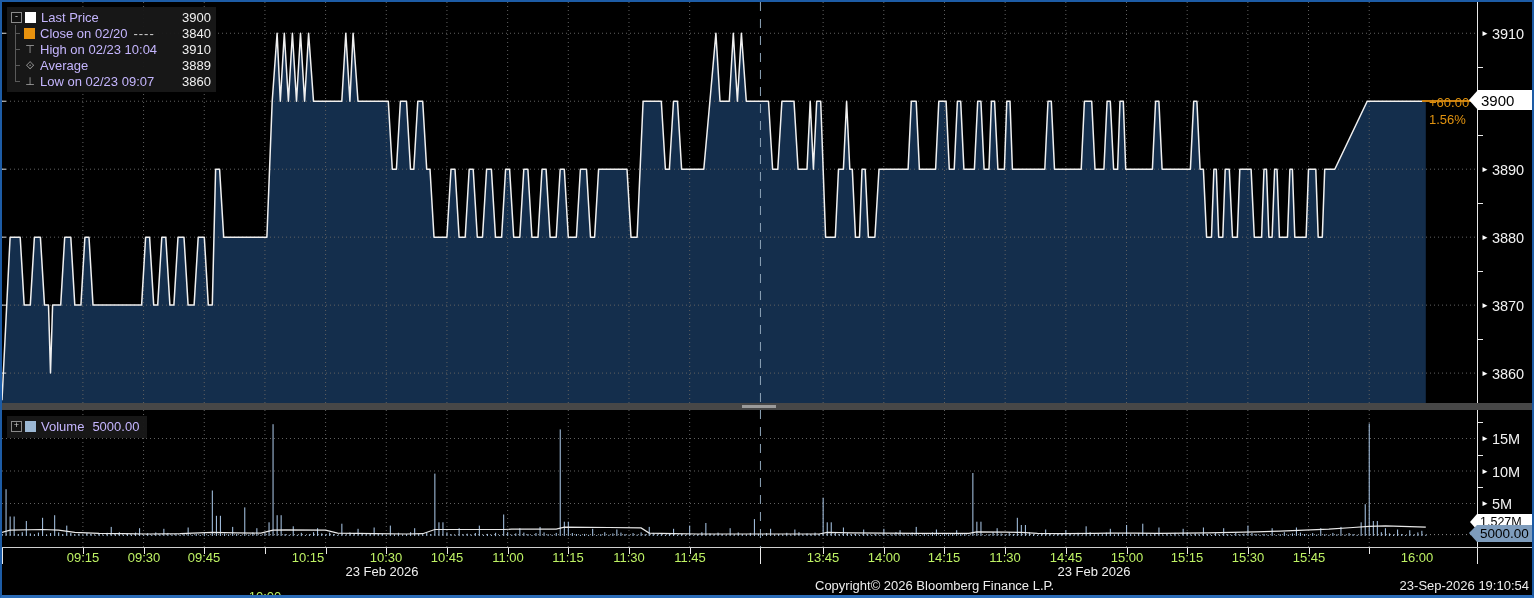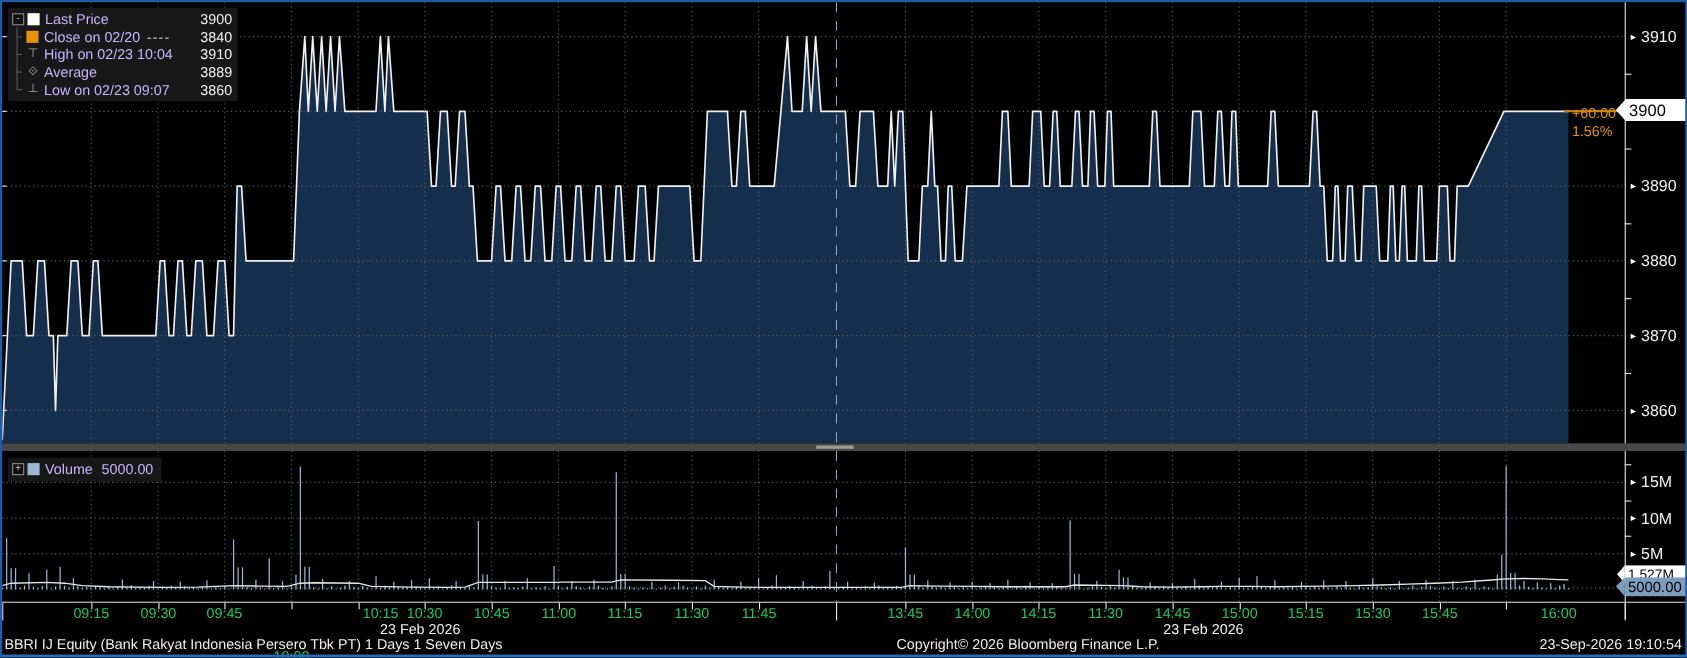--- a/index.html
+++ b/index.html
@@ -36,21 +36,21 @@
   
   .tag{position:absolute;z-index:30;display:flex;align-items:center;white-space:nowrap;}
   .tag .box{color:#000;padding:0 4px 0 3px;display:flex;align-items:center;}
   .arrow-l{width:0;height:0;border-style:solid;}
   .amber-note{position:absolute;left:1429px;top:94px;color:#e0920f;font-size:13px;line-height:17px;z-index:25;}
   .amber-line{position:absolute;left:1422px;top:100px;width:55px;height:2px;background:#c97f10;z-index:24;}
   
   .time-axis{position:absolute;left:0;top:547px;width:1534px;height:30px;border-top:1px solid #d0d0d0;z-index:12;}
   .ttick{position:absolute;top:0;width:1px;height:6px;background:#e8e8e8;}
   .ttick.tall{height:16px;}
-  .tlabel{position:absolute;top:2px;font-size:13px;color:#22c55e;transform:translateX(-50%);white-space:nowrap;}
+  .tlabel{position:absolute;top:2px;font-size:13px;color:#bef264;transform:translateX(-50%);white-space:nowrap;}
   .dlabel{position:absolute;top:16px;font-size:13px;color:#f0f0f0;transform:translateX(-50%);white-space:nowrap;}
   
   .status-bar{position:absolute;left:0;top:577px;width:1534px;height:18px;font-size:13px;color:#ededed;z-index:12;}
   .status-left{position:absolute;left:4px;top:1px;}
   .status-center{position:absolute;left:815px;top:1px;}
   .status-right{position:absolute;right:5px;top:1px;}
 </style>
 </head>
 <body>
 
@@ -565,21 +565,21 @@
   <div class="time-axis" id="time-axis">
       <div class="ttick" style="left:83px;"></div>
       <div class="tlabel" style="left:83px;">09:15</div>
       <div class="ttick" style="left:144px;"></div>
       <div class="tlabel" style="left:144px;">09:30</div>
       <div class="ttick" style="left:204px;"></div>
       <div class="tlabel" style="left:204px;">09:45</div>
       <div class="ttick" style="left:265px;"></div>
       <div class="tlabel" style="left:265px;margin-top:39px;">10:00</div>
       <div class="ttick" style="left:326px;"></div>
-      <div class="tlabel" style="left:346px;text-align:center;">10:15</div>
+      <div class="tlabel" style="left:308px;text-align:center;">10:15</div>
       <div class="ttick" style="left:386px;"></div>
       <div class="tlabel" style="left:386px;">10:30</div>
       <div class="ttick" style="left:447px;"></div>
       <div class="tlabel" style="left:447px;">10:45</div>
       <div class="ttick" style="left:508px;"></div>
       <div class="tlabel" style="left:508px;">11:00</div>
       <div class="ttick" style="left:568px;"></div>
       <div class="tlabel" style="left:568px;">11:15</div>
       <div class="ttick" style="left:629px;"></div>
       <div class="tlabel" style="left:629px;">11:30</div>
@@ -606,21 +606,20 @@
       <div class="ttick" style="left:1369px;"></div>
       <div class="tlabel" style="left:1369px;margin-left:48px;">16:00</div>
       <div class="ttick tall" style="left:2px;"></div>
       <div class="ttick tall" style="left:760px;"></div>
       <div class="ttick tall" style="left:1477px;"></div>
       <div class="dlabel" style="left:382px;">23 Feb 2026</div>
       <div class="dlabel" style="left:1094px;">23 Feb 2026</div>
     </div>
 
   <div class="status-bar">
-    <span class="status-left">BBRI IJ Equity (Bank Rakyat Indonesia Persero Tbk PT) 1 Days 1 Seven Days</span>
     <span class="status-center">Copyright© 2026 Bloomberg Finance L.P.</span>
     <span class="status-right">23-Sep-2026 19:10:54</span>
   </div>
 <div class="yl" style="top:26px;"><span class="arr">►</span>3910</div>
     <div class="yl" style="top:162px;"><span class="arr">►</span>3890</div>
     <div class="yl" style="top:230px;"><span class="arr">►</span>3880</div>
     <div class="yl" style="top:298px;"><span class="arr">►</span>3870</div>
     <div class="yl" style="top:366px;"><span class="arr">►</span>3860</div>
     <div class="mtick" style="top:67px;"></div>
     <div class="mtick" style="top:135px;"></div>

